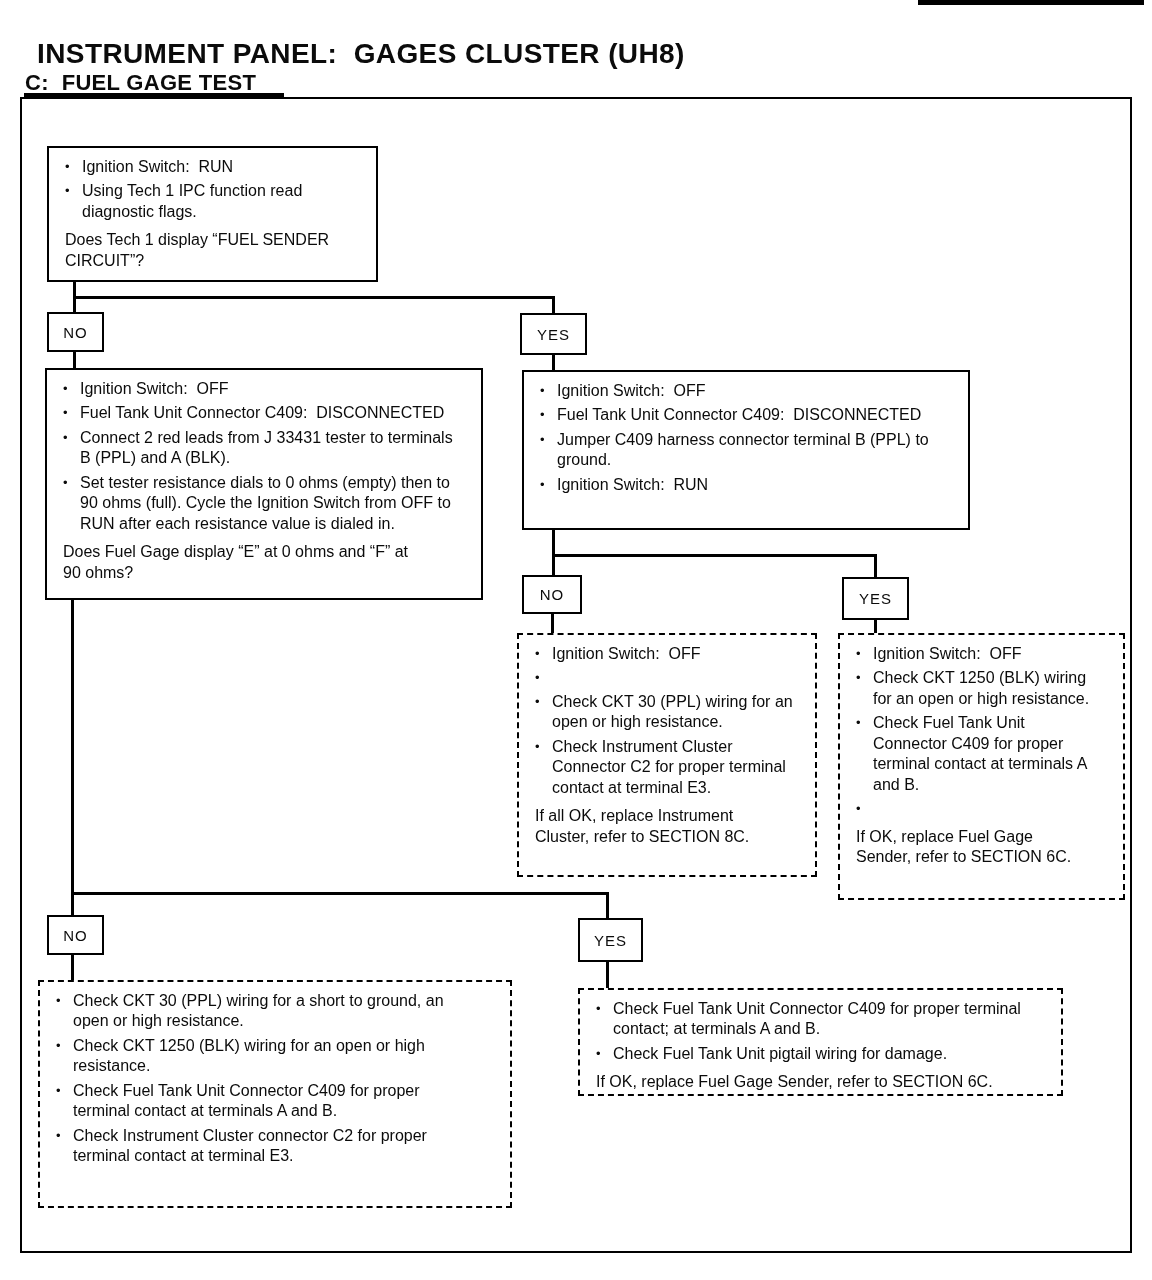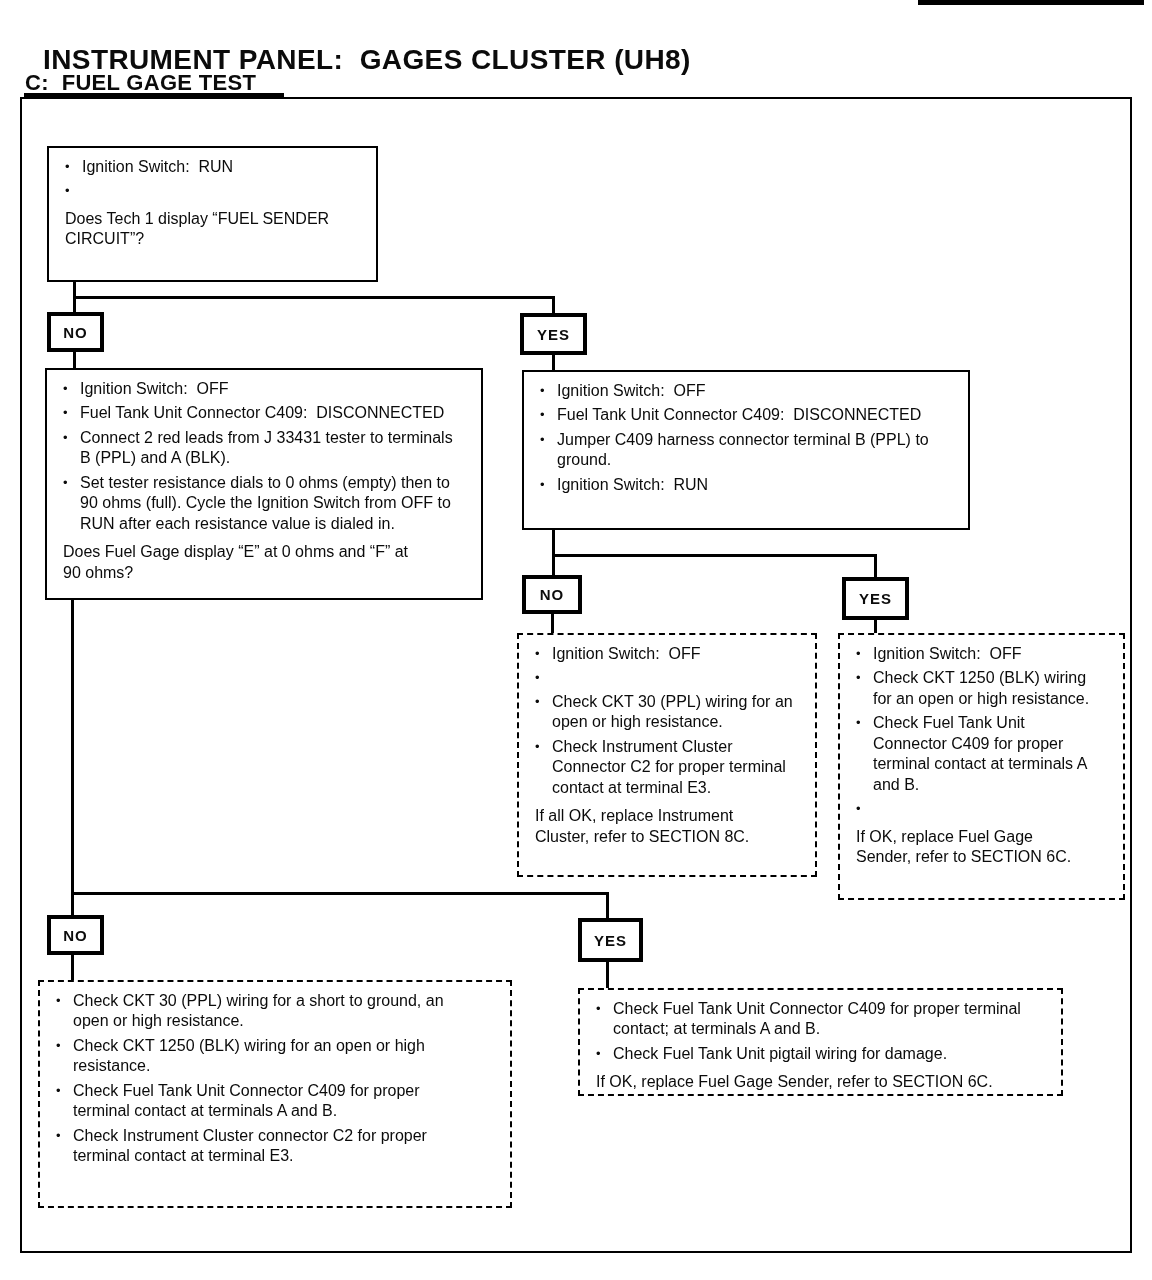--- a/index.html
+++ b/index.html
@@ -2,39 +2,39 @@
 <html><head>
 <meta charset="utf-8">
 <style>
   html,body{margin:0;padding:0;background:#ffffff;}
   .page{
     position:relative;width:1152px;height:1280px;background:#ffffff;
     font-family:"Liberation Sans",sans-serif;color:#0b0b0b;overflow:hidden;
   }
   #artifact-top{position:absolute;left:918px;top:0;width:226px;height:5px;background:#000;}
   #page-title{
-    position:absolute;left:25px;top:26px;margin:18px;
+    position:absolute;left:25px;top:26px;margin:12px;
     font-size:28px;font-weight:bold;letter-spacing:.4px;white-space:pre;
   }
   #section-title{
     position:absolute;left:25px;top:70px;margin:0;
     font-size:22px;font-weight:bold;letter-spacing:.3px;white-space:pre;
   }
   #section-underline{position:absolute;left:24px;top:93px;width:260px;height:4px;background:#000;}
   #frame{position:absolute;left:20px;top:97px;width:1112px;height:1156px;border:2px solid #000;box-sizing:border-box;}
   .line{position:absolute;background:#000;z-index:1;}
   .box{
     position:absolute;border:2px solid #000;background:#fff;box-sizing:border-box;
     padding:9px 10px 6px 16px;font-size:16px;line-height:1.28;z-index:2;
   }
   .dashed{border-style:dashed;}
   .decision{
-    position:absolute;border:4px solid #000000;background:#fff;box-sizing:border-box;z-index:2;
+    position:absolute;border:2px solid #000000;background:#fff;box-sizing:border-box;z-index:2;
     display:flex;align-items:center;justify-content:center;
-    font-size:15px;letter-spacing:1px;font-weight:bold;
+    font-size:15px;letter-spacing:1px;
   }
   .bullet{display:flex;margin:0 0 4px 0;}
   .dot{flex:0 0 17px;font-size:13px;line-height:1.5;}
   .btext{white-space:pre-wrap;}
   .question{white-space:pre-wrap;margin-top:8px;}
 
   
   #b-start{left:47px;top:146px;width:331px;height:136px;}
   #b-left{left:45px;top:368px;width:438px;height:232px;}
   #b-right{left:522px;top:370px;width:448px;height:160px;}
@@ -98,20 +98,22 @@
   <div class="line" id="l15"></div>
 
   <div class="box" id="b-start">
     <div>
         <div class="bullet">
           <span class="dot">•</span>
           <span class="btext">Ignition Switch:  RUN</span>
         </div>
         <div class="bullet">
           <span class="dot">•</span>
+          <span class="btext">Using Tech 1 IPC function read
+diagnostic flags.</span>
         </div>
       </div>
     <div class="question">Does Tech 1 display “FUEL SENDER
 CIRCUIT”?</div>
   </div>
 
   <div class="decision" id="d-no1">NO</div>
   <div class="decision" id="d-yes1">YES</div>
 
   <div class="box" id="b-left">

